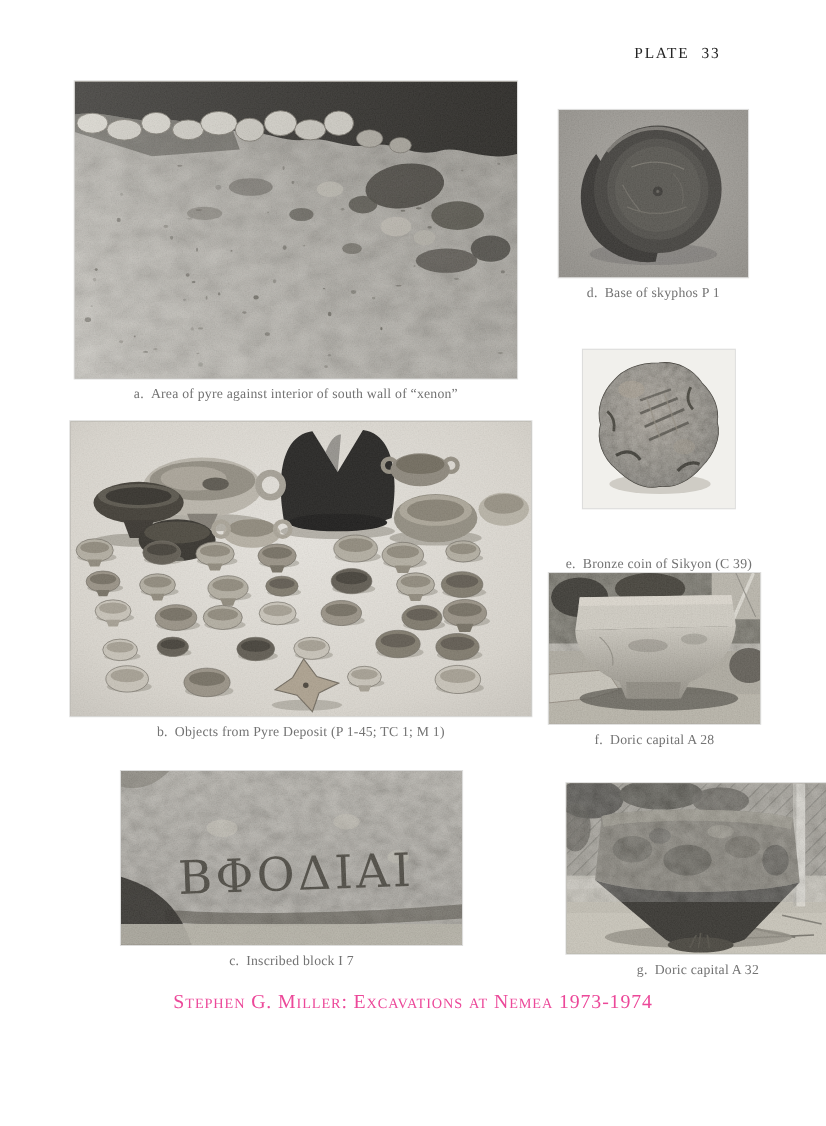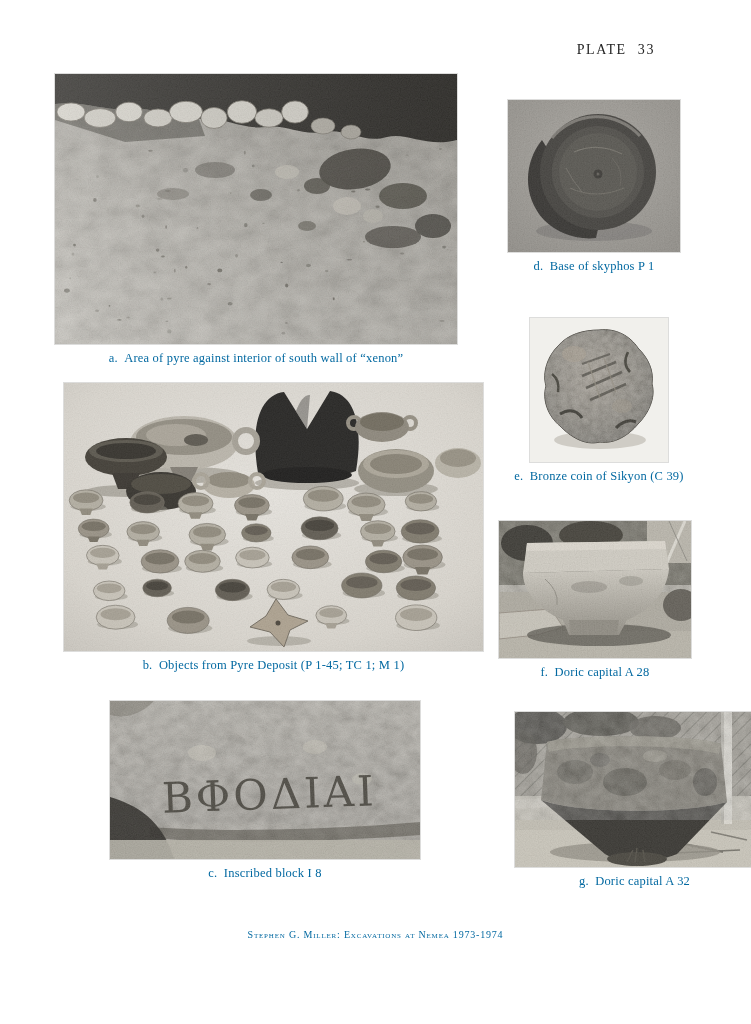--- a/index.html
+++ b/index.html
@@ -9,35 +9,35 @@
     font-family:"Liberation Serif", serif;color:#1f1f1f;
   }
   .plate-label{
     position:absolute;top:42px;right:96px;
     font-size:14px;letter-spacing:1.6px;word-spacing:6px;color:#242424;
   }
   .fig{position:absolute;display:flex;flex-direction:column;align-items:center;margin:0;}
   .photo{position:relative;overflow:hidden;background:#a9a59c;box-shadow:0 0 0 1px rgba(120,120,115,0.25);}
   .photo svg{display:block;}
   .cap{
-    margin-top:7px;font-size:12.5px;letter-spacing:0.2px;white-space:nowrap;color:#0369a1;
+    margin-top:7px;font-size:12.5px;letter-spacing:0.2px;white-space:nowrap;color:#737373;
   }
   .footer{
-    position:absolute;top:929px;left:0;width:100%;text-align:center;
-    font-variant:small-caps;font-size:10px;letter-spacing:0.8px;color:#0369a1;
+    position:absolute;top:900px;left:0;width:100%;text-align:center;
+    font-variant:small-caps;font-size:18px;letter-spacing:0.8px;color:#ec4899;
   }
 </style>
 </head>
 <body>
 
 <div class="page">
 
   <div class="plate-label">PLATE 33</div>
 
-  <figure class="fig" style="left:55px;top:74px;width:402px;">
+  <figure class="fig" style="left:68px;top:74px;width:402px;">
     <div class="photo" style="width:402px;height:270px;">
       <svg viewBox="0 0 402 270" width="402" height="270">
         <defs>
           <linearGradient id="aSoil" x1="0" y1="0" x2="0" y2="1">
             <stop offset="0" stop-color="#8e8a81"></stop>
               <stop offset="0.25" stop-color="#a19d93"></stop>
             <stop offset="0.6" stop-color="#aeaaa0"></stop>
               <stop offset="1" stop-color="#b8b4aa"></stop>
           </linearGradient>
           <linearGradient id="aSide" x1="0" y1="0" x2="1" y2="0">
@@ -355,21 +355,21 @@
         <ellipse cx="92" cy="52" rx="14" ry="8" fill="#c8c4b8" opacity="0.5"></ellipse>
         <ellipse cx="205" cy="46" rx="12" ry="7" fill="#c5c1b5" opacity="0.5"></ellipse>
         <ellipse cx="252" cy="78" rx="10" ry="6" fill="#c2beb2" opacity="0.45"></ellipse>
         <path d="M40,126 C120,132 230,128 310,121 L310,134 C220,141 110,143 40,137 Z" fill="#433f36" opacity="0.55"></path>
         <path d="M0,96 C26,104 52,118 64,158 L0,158 Z" fill="#262420" opacity="0.92"></path>
         <rect y="139" width="310" height="19" fill="#b3afa3" opacity="0.9"></rect>
         <text x="52" y="108" font-size="42" letter-spacing="3" fill="#3a372f" opacity="0.9" font-family="DejaVu Serif, serif" transform="rotate(-2 160 95)">ΒΦΟΔΙΑΙ</text>
         <rect width="310" height="158" filter="url(#cGrain)"></rect>
       </svg>
     </div>
-    <figcaption class="cap">c. Inscribed block I 8</figcaption>
+    <figcaption class="cap">c. Inscribed block I 7</figcaption>
   </figure>
 
   <figure class="fig" style="left:508px;top:100px;width:172px;">
     <div class="photo" style="width:172px;height:152px;">
       <svg viewBox="0 0 172 152" width="172" height="152">
         <defs>
           <radialGradient id="dBg" cx="0.5" cy="0.4" r="0.85">
             <stop offset="0" stop-color="#a5a29c"></stop>
               <stop offset="1" stop-color="#8a8781"></stop>
           </radialGradient>
@@ -393,21 +393,21 @@
         <path d="M104,58 Q116,70 112,86" stroke="#5f5c55" stroke-width="1" fill="none"></path>
         <circle cx="90" cy="74" r="4.5" fill="#33312d"></circle>
         <circle cx="90" cy="74" r="1.5" fill="#5b5852"></circle>
         <path d="M44,38 A58,58 0 0 1 132,36" stroke="#85817a" stroke-width="3" fill="none" opacity="0.8"></path>
         <rect width="172" height="152" filter="url(#dGrain)"></rect>
       </svg>
     </div>
     <figcaption class="cap">d. Base of skyphos P 1</figcaption>
   </figure>
 
-  <figure class="fig" style="left:530px;top:318px;width:138px;">
+  <figure class="fig" style="left:530px;top:318px;width:138px;gap:36px;">
     <div class="photo" style="width:138px;height:144px;background:#f1f0ec;">
       <svg viewBox="0 0 138 144" width="138" height="144">
         <defs>
           <radialGradient id="eCoin" cx="0.45" cy="0.4" r="0.75">
             <stop offset="0" stop-color="#9a9285"></stop>
               <stop offset="0.55" stop-color="#7a756a"></stop>
               <stop offset="1" stop-color="#55524a"></stop>
           </radialGradient>
           <filter id="eClump">
               <feTurbulence type="fractalNoise" baseFrequency="0.16" numOctaves="4" seed="13"></feTurbulence>

